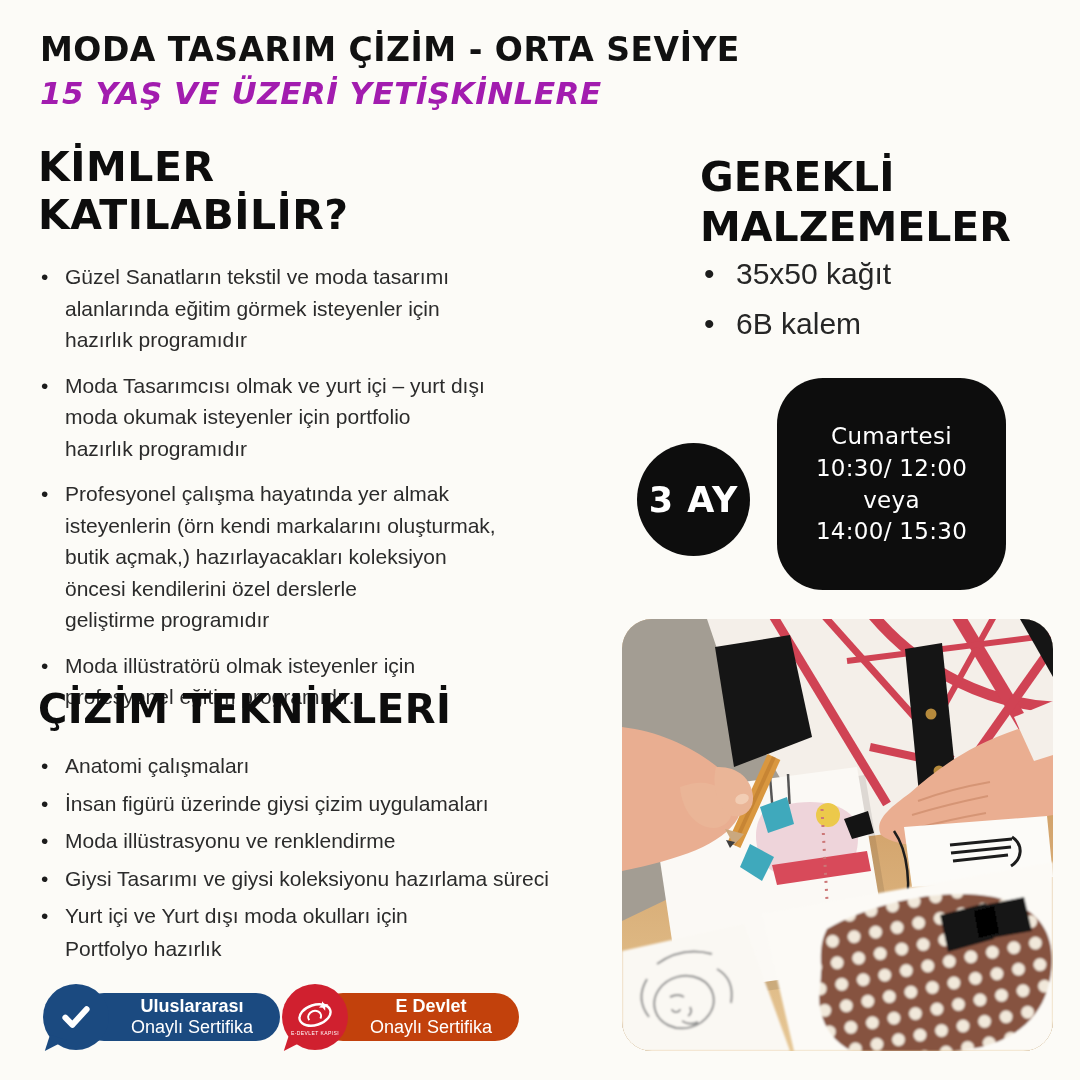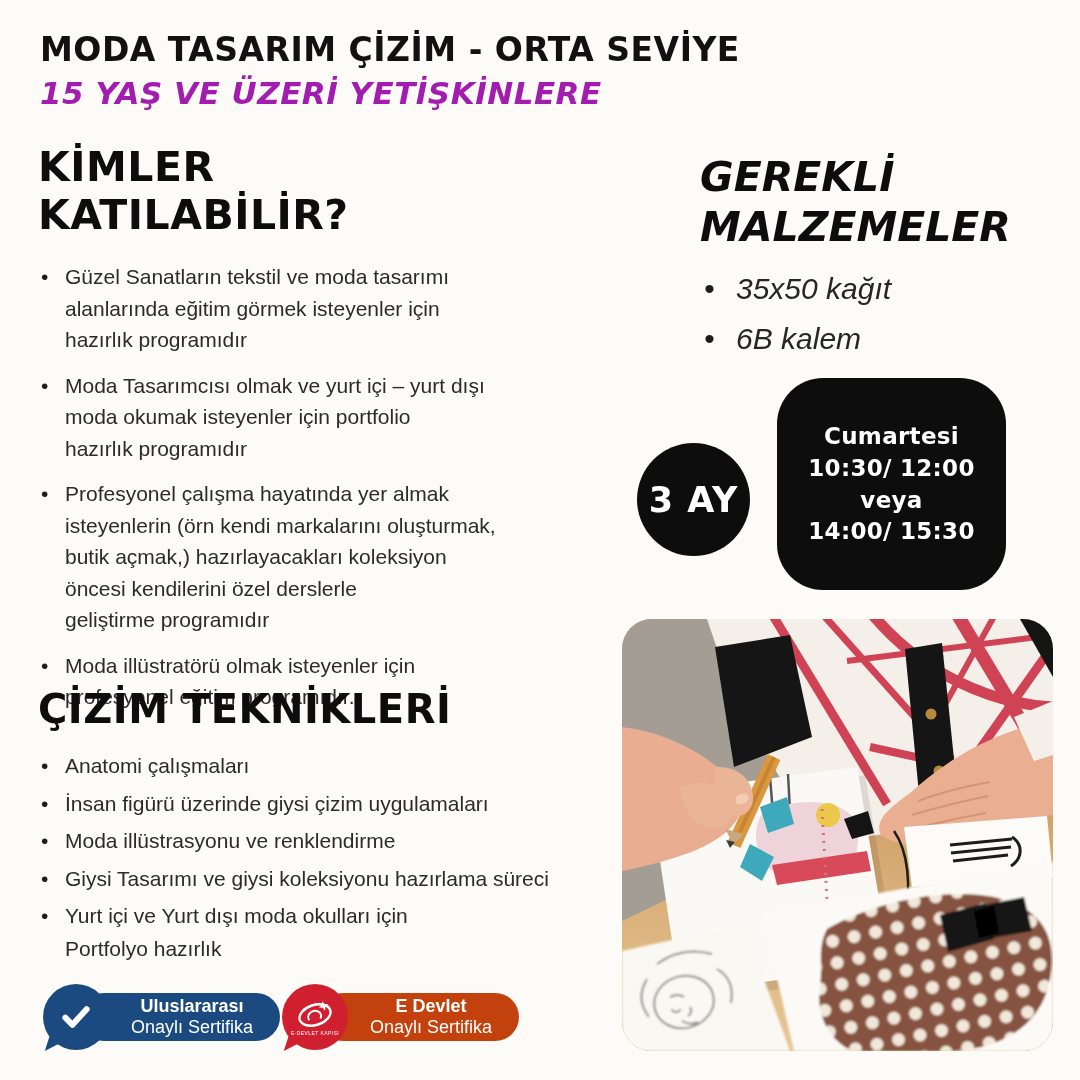--- a/index.html
+++ b/index.html
@@ -13,36 +13,36 @@
   .h-title{font-family:"DejaVu Sans",sans-serif;font-weight:800;font-size:33px;letter-spacing:.5px;color:#111;line-height:1.2;}
   .h-sub{font-family:"DejaVu Sans",sans-serif;font-weight:800;font-style:italic;font-size:31px;letter-spacing:.5px;color:#a21caf;line-height:1.25;margin-top:4px;}
   
   h2{font-family:"DejaVu Sans",sans-serif;font-weight:800;color:#0d0d0d;margin:0;white-space:pre-wrap;}
   .who h2{font-size:41px;letter-spacing:.5px;}
   .tech h2{font-size:40px;letter-spacing:.5px;}
   .materials h2{font-size:41px;line-height:1.22;}
   
   .who{position:absolute;left:38px;top:143px;width:510px;}
   .tech{position:absolute;left:38px;top:686px;width:560px;}
-  .materials{position:absolute;left:700px;top:152px;width:345px;font-style:italic;}
+  .materials{position:absolute;left:700px;top:152px;width:345px;}
   ul.blist{list-style:none;margin:22px 0 0 0;padding:0;}
   ul.blist li{position:relative;padding-left:27px;font-size:21px;line-height:1.5;color:#2b2b2b;margin-bottom:14px;white-space:pre-line;}
   ul.blist li::before{content:"•";position:absolute;left:3px;top:0;color:#1c1c1c;}
   ul.tight{margin-top:18px;}
   ul.tight li{margin-bottom:5px;line-height:1.55;}
-  ul.mat{margin-top:16px;}
+  ul.mat{margin-top:1px;}
   ul.mat li{font-size:30px;line-height:1.4;margin-bottom:8px;padding-left:36px;color:#262626;}
   ul.mat li::before{left:4px;}
   
   .duration{position:absolute;left:637px;top:443px;width:113px;height:113px;border-radius:50%;
     background:#0d0d0d;display:flex;align-items:center;justify-content:center;}
   .duration span{font-family:"DejaVu Sans",sans-serif;font-weight:800;font-size:35px;color:#fff;letter-spacing:1px;}
   .schedule{position:absolute;left:777px;top:378px;width:229px;height:212px;border-radius:46px;
     background:#0d0d0d;display:flex;flex-direction:column;align-items:center;justify-content:center;gap:3px;}
-  .schedule div{font-family:"DejaVu Sans",sans-serif;font-weight:700;font-size:23px;color:#fff;line-height:1.25;letter-spacing:.3px;}
+  .schedule div{font-family:"DejaVu Sans",sans-serif;font-weight:400;font-size:23px;color:#fff;line-height:1.25;letter-spacing:.3px;}
   
   .photo{position:absolute;left:622px;top:619px;width:431px;height:432px;margin:0;
     border-radius:30px;overflow:hidden;background:#d8b489;}
   .photo svg{display:block;width:100%;height:100%;}
   
   .badges{position:absolute;left:0;top:984px;width:920px;height:80px;}
   .badge{position:absolute;top:0;height:70px;}
   .badge-blue{left:43px;}
   .badge-red{left:282px;}
   .pill{position:absolute;left:37px;top:9px;height:48px;border-radius:25px;

